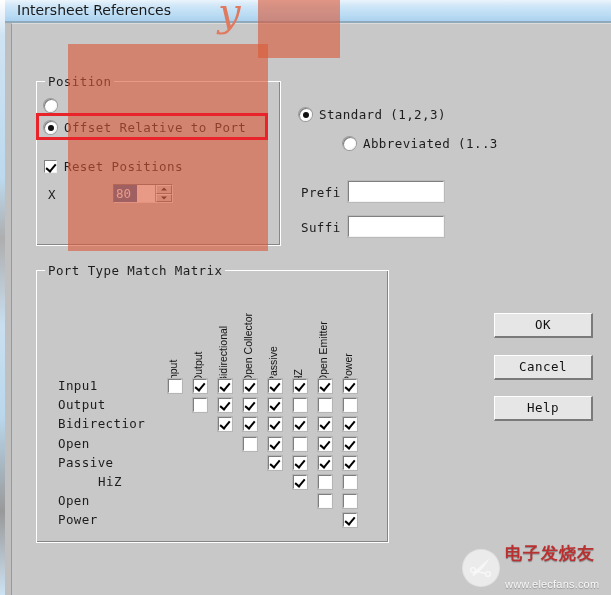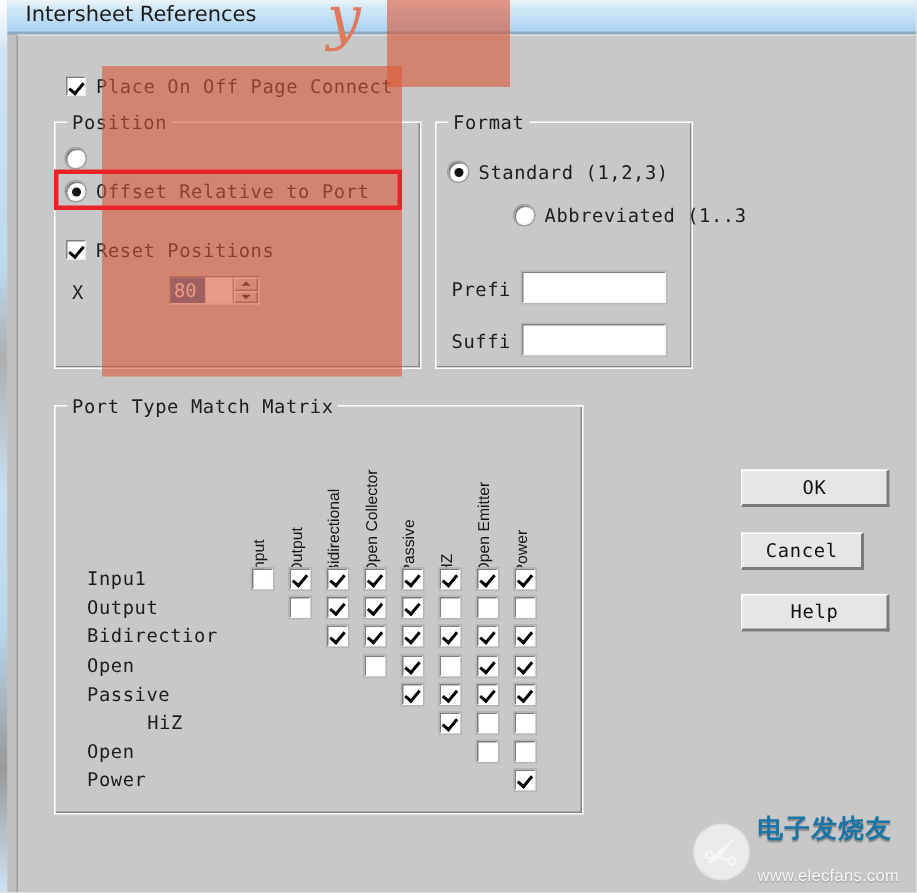--- a/index.html
+++ b/index.html
@@ -302,21 +302,21 @@
     border-radius: 50%;
     background: rgba(255,255,255,0.50);
     position: relative;
     flex: none;
   }
   .wm-text { display: flex; flex-direction: column; line-height: 1; }
   .wm-cn {
     font-family: "DejaVu Sans", sans-serif;
     font-size: 17px;
     font-weight: bold;
-    color: #0369a1;
+    color: #b91c1c;
     text-shadow: 0 1px 1px rgba(90,90,90,0.7);
     letter-spacing: 1px;
   }
   .wm-url {
     font-family: "Liberation Sans", sans-serif;
     font-size: 11px;
     color: #ffffff;
     text-shadow: 0 1px 1px rgba(90,90,90,0.6);
     margin-top: 17px;
     letter-spacing: 0.2px;
@@ -330,24 +330,20 @@
   <div class="edge-strip"></div>
   <div class="edge-strip2"></div>
 
   <div class="titlebar">
     <div class="titlebar-text">Intersheet References</div>
   </div>
   <div class="title-underline"></div>
 
   <div class="dialog-body"></div>
 
-  <div class="opt-row" style="left:44px; top:50px;">
-    <span class="cb checked"></span>
-    <span class="mono-lbl">Place On Off Page Connect</span>
-  </div>
 
   <div class="groupbox" style="left:36px; top:81px; width:245px; height:165px;">
     <span class="legend">Position</span>
   </div>
 
   <div class="opt-row" style="left:44px; top:99px;">
     <span class="rb"></span>
   </div>
 
   <div class="opt-row" style="left:44px; top:120px;">
@@ -368,23 +364,20 @@
     <span class="spin-btns">
       <span class="spin-btn up">
           <span class="arr"></span>
         </span>
       <span class="spin-btn down">
           <span class="arr"></span>
         </span>
     </span>
   </div>
 
-  <div class="groupbox" style="left:290px; top:81px; width:172px; height:165px;">
-    <span class="legend">Format</span>
-  </div>
 
   <div class="opt-row" style="left:299px; top:107px;">
     <span class="rb on"></span>
     <span class="mono-lbl">Standard (1,2,3)</span>
   </div>
 
   <div class="opt-row" style="left:299px; top:136px; width:160px; overflow:hidden;padding-left:44px;">
     <span class="rb"></span>
     <span class="mono-lbl">Abbreviated (1..3</span>
   </div>
@@ -448,21 +441,21 @@
       <div class="mcb" style="left: 318px; top: 475px;"></div>
       <div class="mcb" style="left: 343px; top: 475px;"></div>
       <div class="rlabel" style="left: 58px; top: 493.2px; width: 104px;">Open</div>
       <div class="mcb" style="left: 318px; top: 494.2px;"></div>
       <div class="mcb" style="left: 343px; top: 494.2px;"></div>
       <div class="rlabel" style="left: 58px; top: 512.4px; width: 104px;">Power</div>
       <div class="mcb checked" style="left: 343px; top: 513.4px;"></div>
     </div>
 
   <div class="btn" style="left:494px; top:313px; width:99px; height:25px;">OK</div>
-  <div class="btn" style="left:494px; top:355px; width:82px; height:25px;">Cancel</div>
+  <div class="btn" style="left:494px; top:355px; width:99px; height:25px;">Cancel</div>
   <div class="btn" style="left:494px; top:396px; width:99px; height:25px;">Help</div>
 
   <div class="overlay-rect" style="left:258px; top:0px; width:82px; height:58px;"></div>
   <div class="overlay-rect" style="left:68px; top:44px; width:200px; height:207px;"></div>
 
   <div class="red-box" style="left:36px; top:113px; width:232px; height:27px;"></div>
 
   <div class="cursive-y" style="left:218px; top:-8px;">y</div>
 
   <div class="watermark" style="left:462px; top:545px;">

